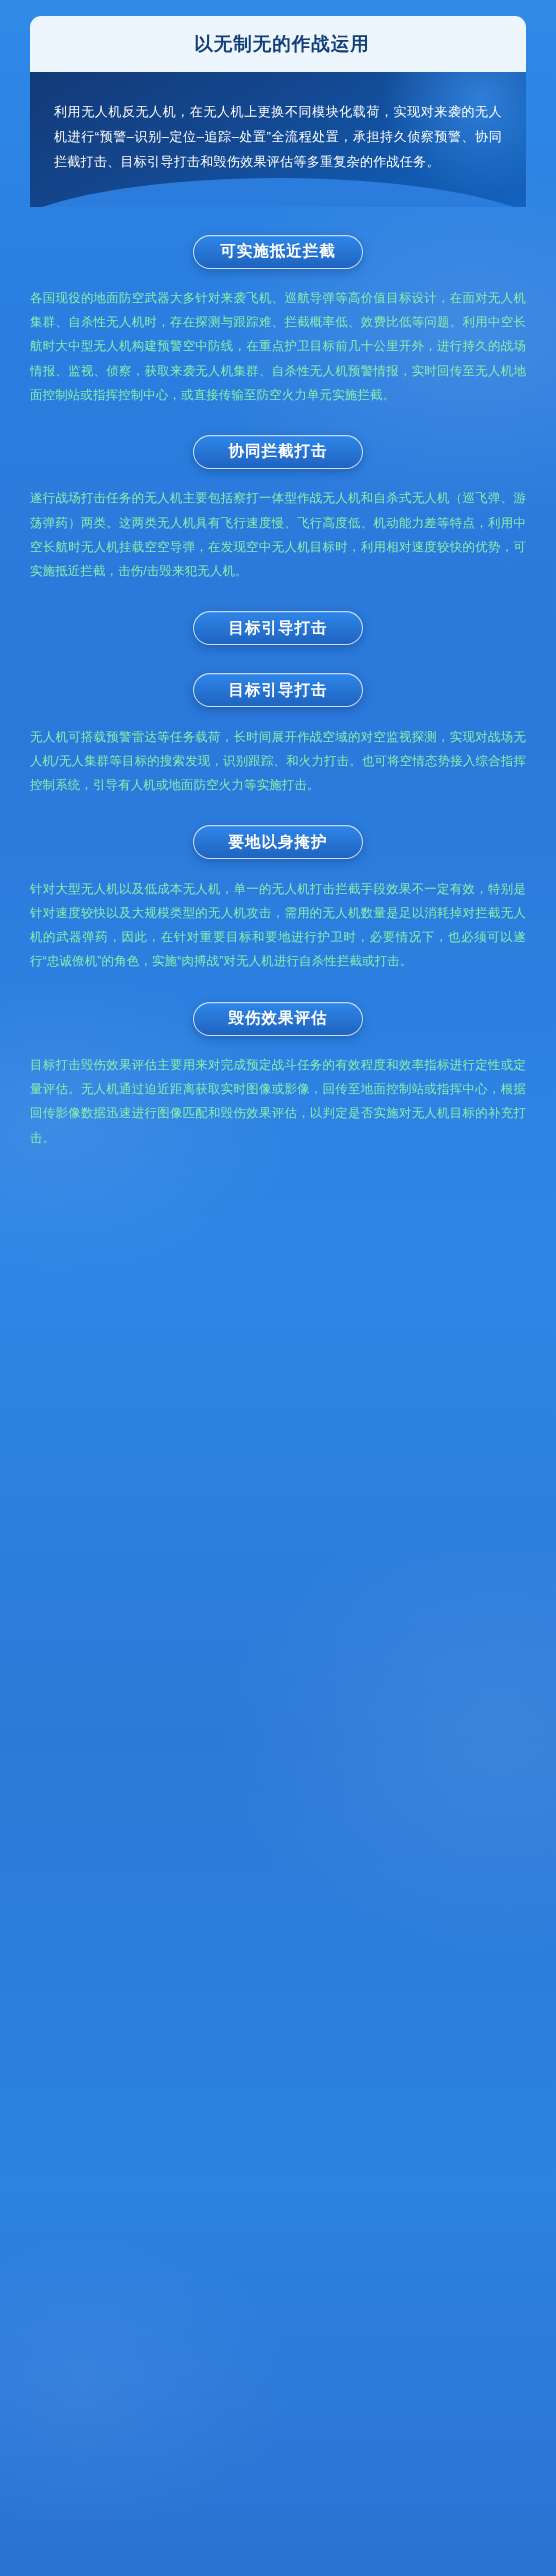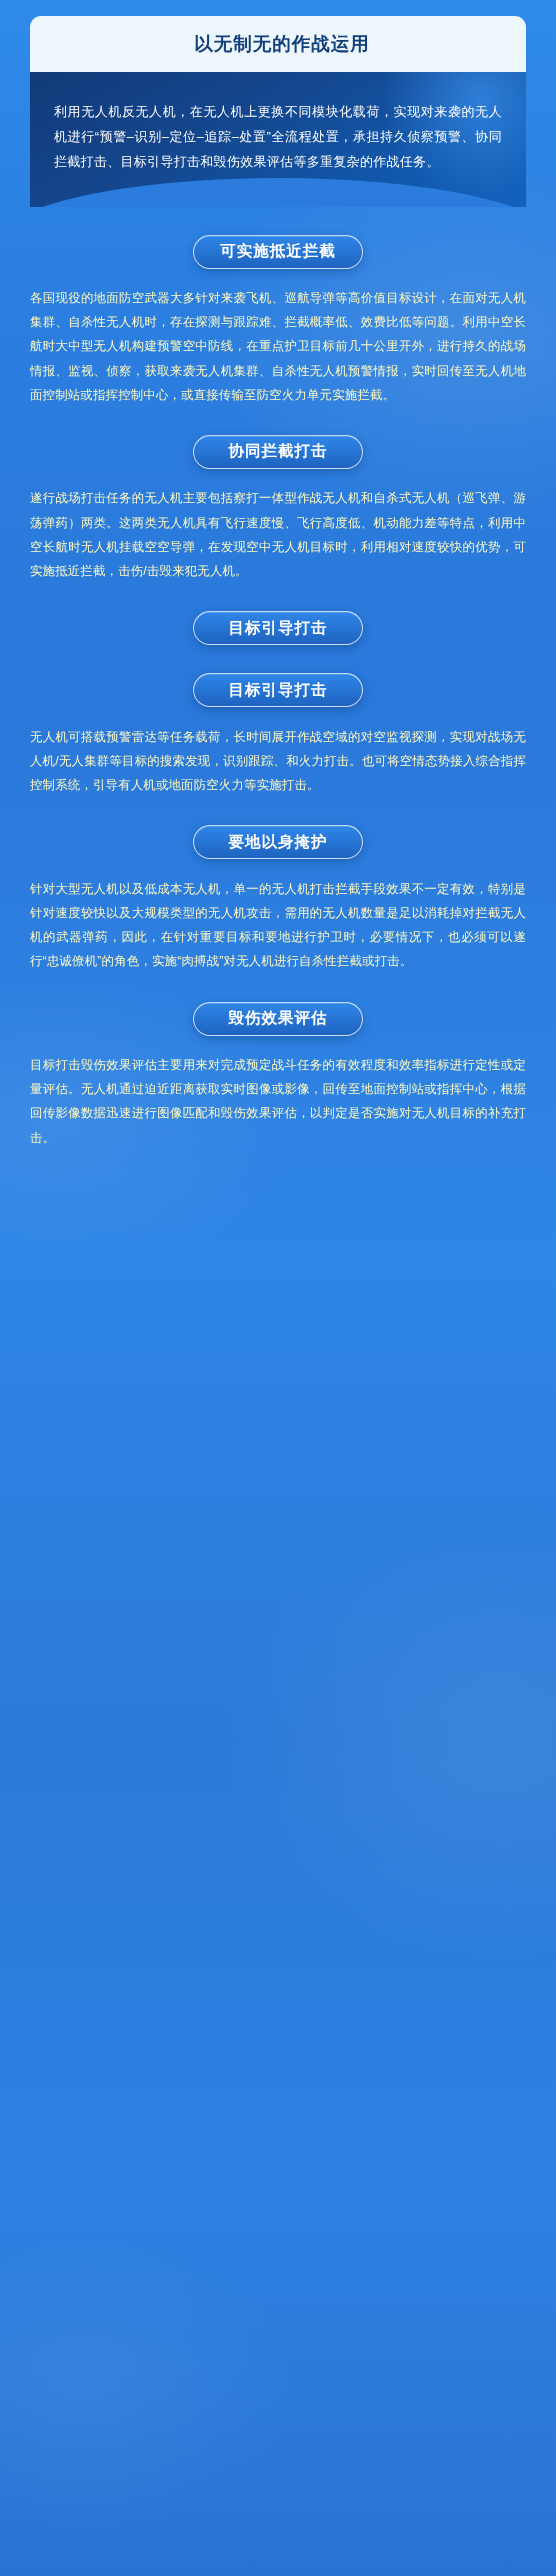--- a/index.html
+++ b/index.html
@@ -114,21 +114,21 @@
     border: 1px solid rgba(255,255,255,0.75);
     box-shadow: 0 3.1px 9.3px rgba(10,50,110,0.35), inset 0 0.5px 0 rgba(255,255,255,0.35);
     color: #ffffff;
     font-size: 15.5px;
     font-weight: bold;
     letter-spacing: 1px;
     white-space: nowrap;
   }
   .body-text {
     margin-top: 17.5px;
-    color: #fef9c3;
+    color: #86efac;
     font-size: 12.4px;
     line-height: 1.95;
     letter-spacing: 0.2px;
     text-align: justify;
     text-justify: inter-ideograph;
   }
 </style>
 </head>
 <body>
 

